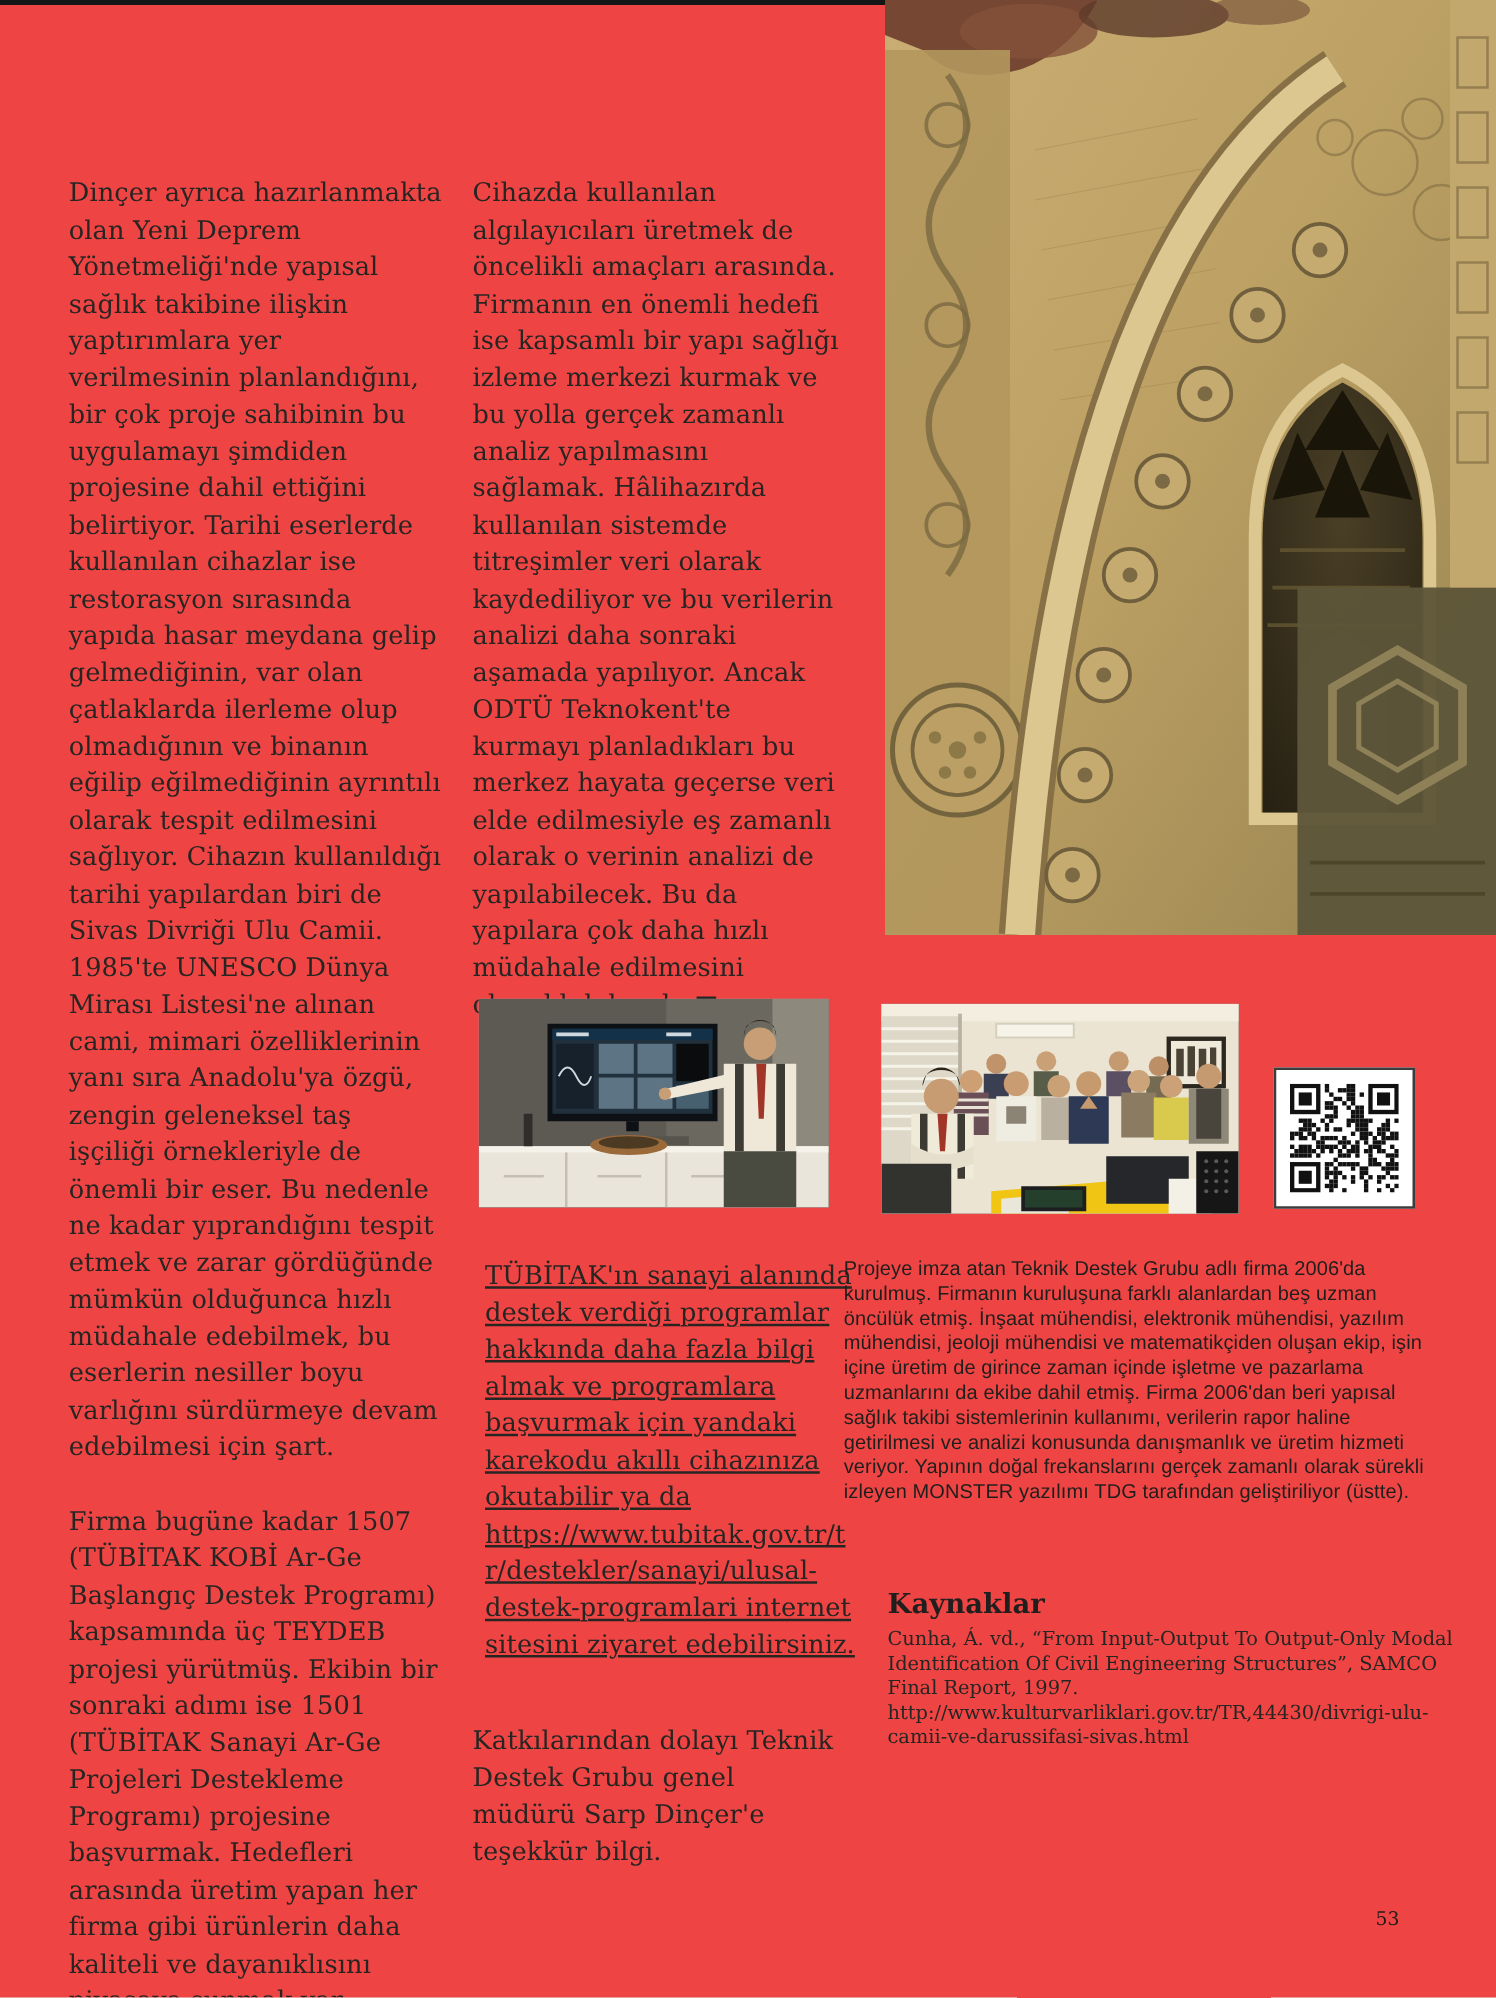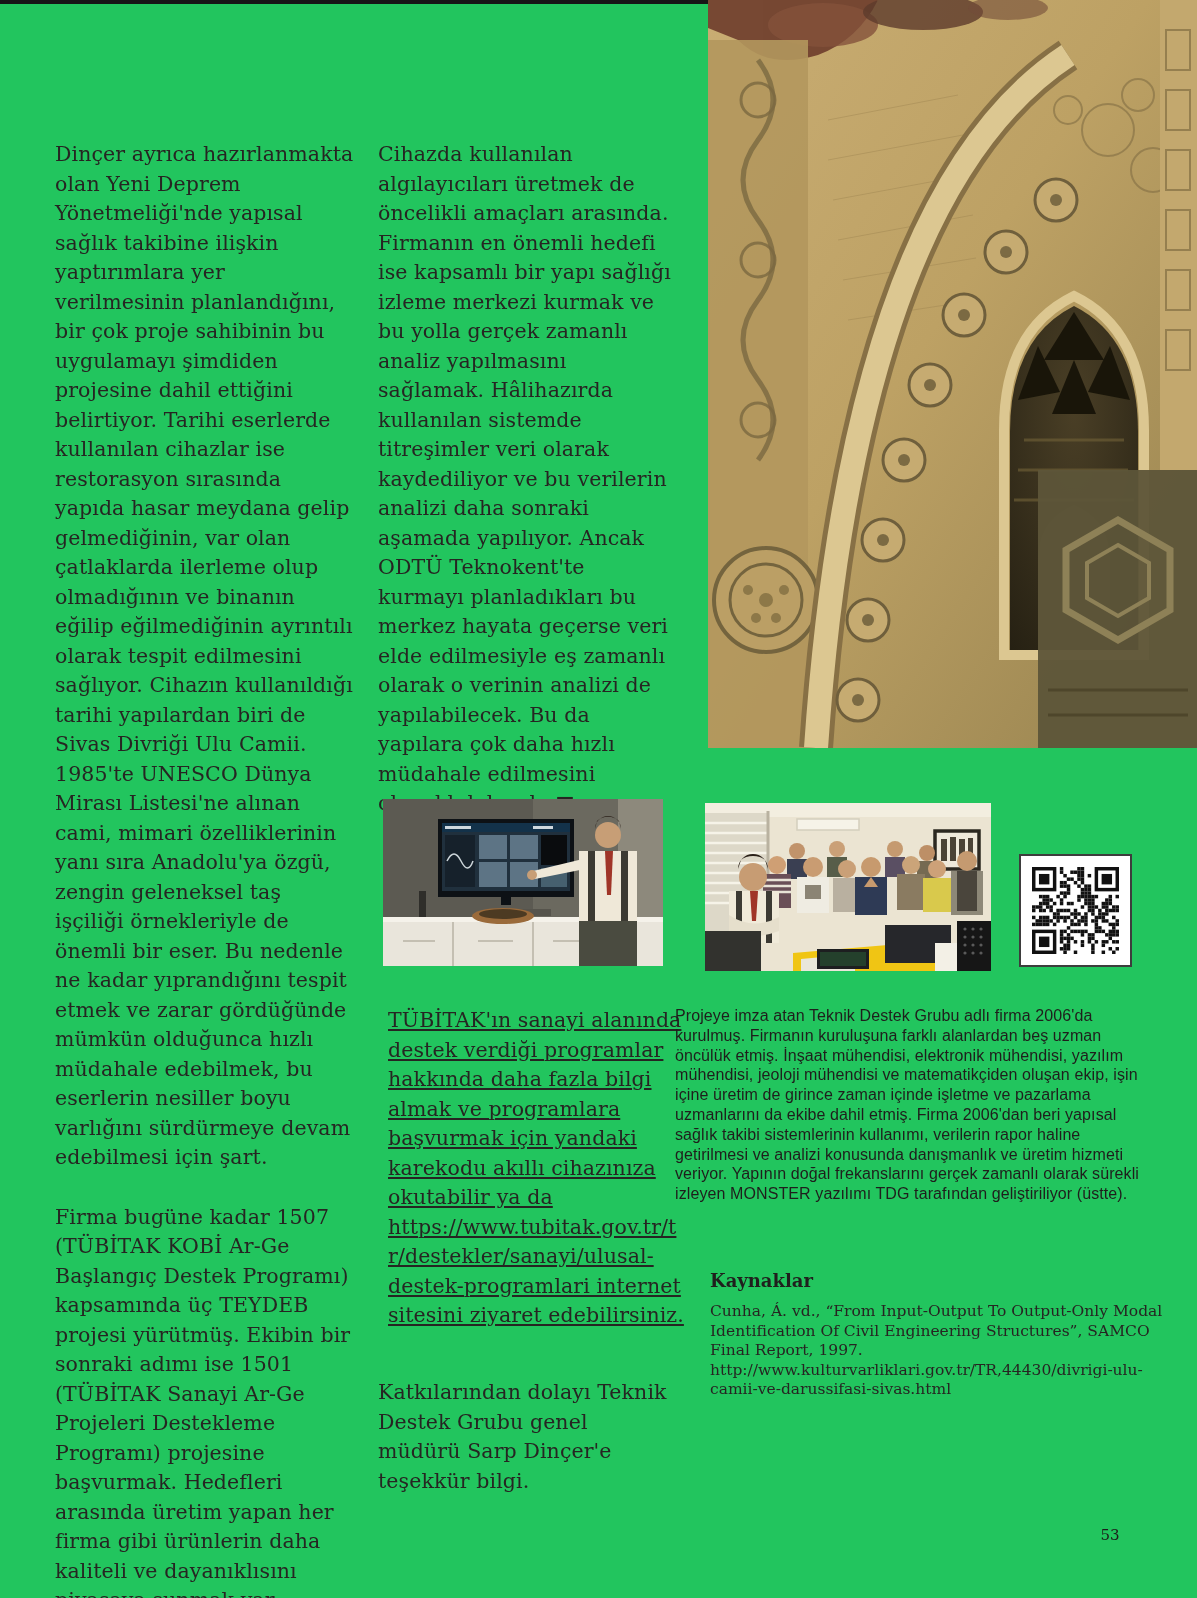--- a/index.html
+++ b/index.html
@@ -1,18 +1,18 @@
 <!DOCTYPE html>
 <html lang="tr"><head>
 <meta charset="utf-8">
 <style>
   html,body{margin:0;padding:0;background:#e8e8e6;}
   .page{
     position:relative;width:1197px;height:1598px;margin:0 auto;
-    background:#22c55e;overflow:hidden;
+    background:#ef4444;overflow:hidden;
     font-family:"DejaVu Serif","Liberation Serif",serif;color:#262522;
   }
   .top-edge{position:absolute;left:0;top:0;width:1197px;height:4px;background:#161616;}
   .bodycol{position:absolute;font-size:20.5px;line-height:29.5px;letter-spacing:.1px;}
   .bodycol p{margin:0 0 30px 0;}
   .col-left{left:55px;top:140px;width:300px;}
   .col-mid-top{left:378px;top:140px;width:296px;}
   .col-mid-info{left:388px;top:1006px;width:296px;overflow-wrap:anywhere;text-decoration:underline;}
   .col-mid-thanks{left:378px;top:1378px;width:296px;}
   .figure{position:absolute;overflow:hidden;background:#999;}
@@ -26,21 +26,21 @@
     display:flex;align-items:center;justify-content:center;
   }
   .qr-wrap svg{width:87px;height:87px;display:block;}
   .caption{
     position:absolute;left:675px;top:1006px;width:466px;
     font-family:Liberation Sans, sans-serif;
     font-size:16px;line-height:19.8px;color:#1f1e1c;letter-spacing:.1px;
   }
   .refs-head{
     position:absolute;left:710px;top:1270px;width:300px;
-    font-size:18px;font-weight:bold;color:#201f1d;
+    font-size:22px;font-weight:bold;color:#201f1d;
   }
   .refs{
     position:absolute;left:710px;top:1302px;width:478px;
     font-size:15.5px;line-height:19.6px;color:#262522;overflow-wrap:anywhere;
   }
   .refs div{margin:0;}
   .pagenum{
     position:absolute;left:1090px;top:1526px;width:40px;text-align:center;
     font-size:15px;font-weight:normal;color:#1c1c1a;
   }

